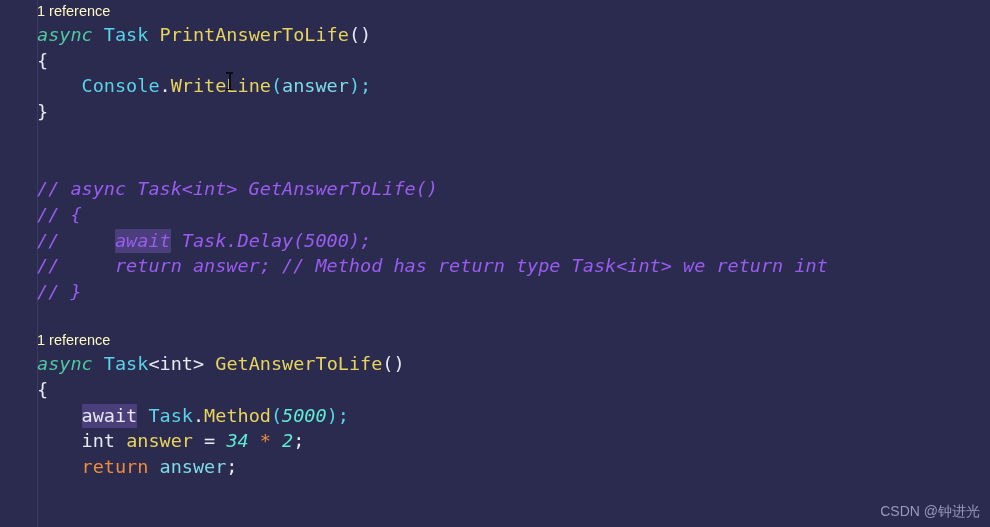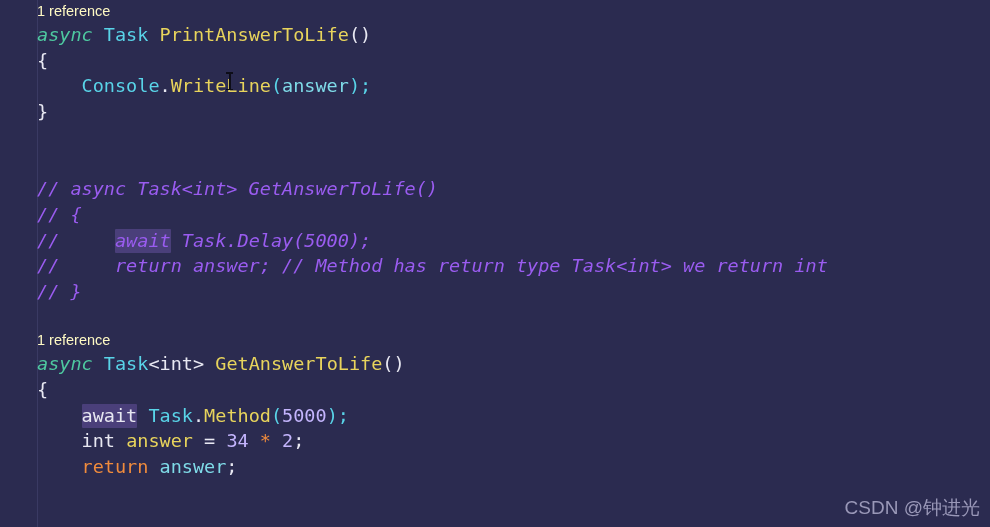--- a/index.html
+++ b/index.html
@@ -68,21 +68,21 @@
 
   
   .kw-async   { color: #4ec9a0; font-style: italic; }
   .type       { color: #59d4e8; }
   .method     { color: #e8d45c; text-align: center; }
   .punct      { color: #e8e8f2; }
   .kw         { color: #e8e8f2; }
   .kw-ret     { color: #f08b3c; }
   .var        { color: #e8d45c; }
   .var-cyan   { color: #7fdbe8; }
-  .num        { color: #c4b5fd; }
+  .num        { color: #5eead4; font-style: italic; }
   .op         { color: #f08b3c; }
   .eq         { color: #e8e8f2; }
   .brace      { color: #e8e8f2; }
 
   
   .cmt {
     color: #9a5cf0;
     font-style: italic;
   }
 
@@ -131,21 +131,21 @@
   }
   .ibeam .cap-t { top: 1px; }
   .ibeam .cap-b { bottom: 1px; }
 
   
   .watermark {
     position: absolute;
     right: 10px;
     bottom: 6px;
     font-family: "Liberation Sans", sans-serif;
-    font-size: 19px;
+    font-size: 14px;
     color: #9a98b8;
     white-space: pre;
     user-select: none;
   }
 </style>
 </head>
 <body>
 
 <div id="editor">
 

